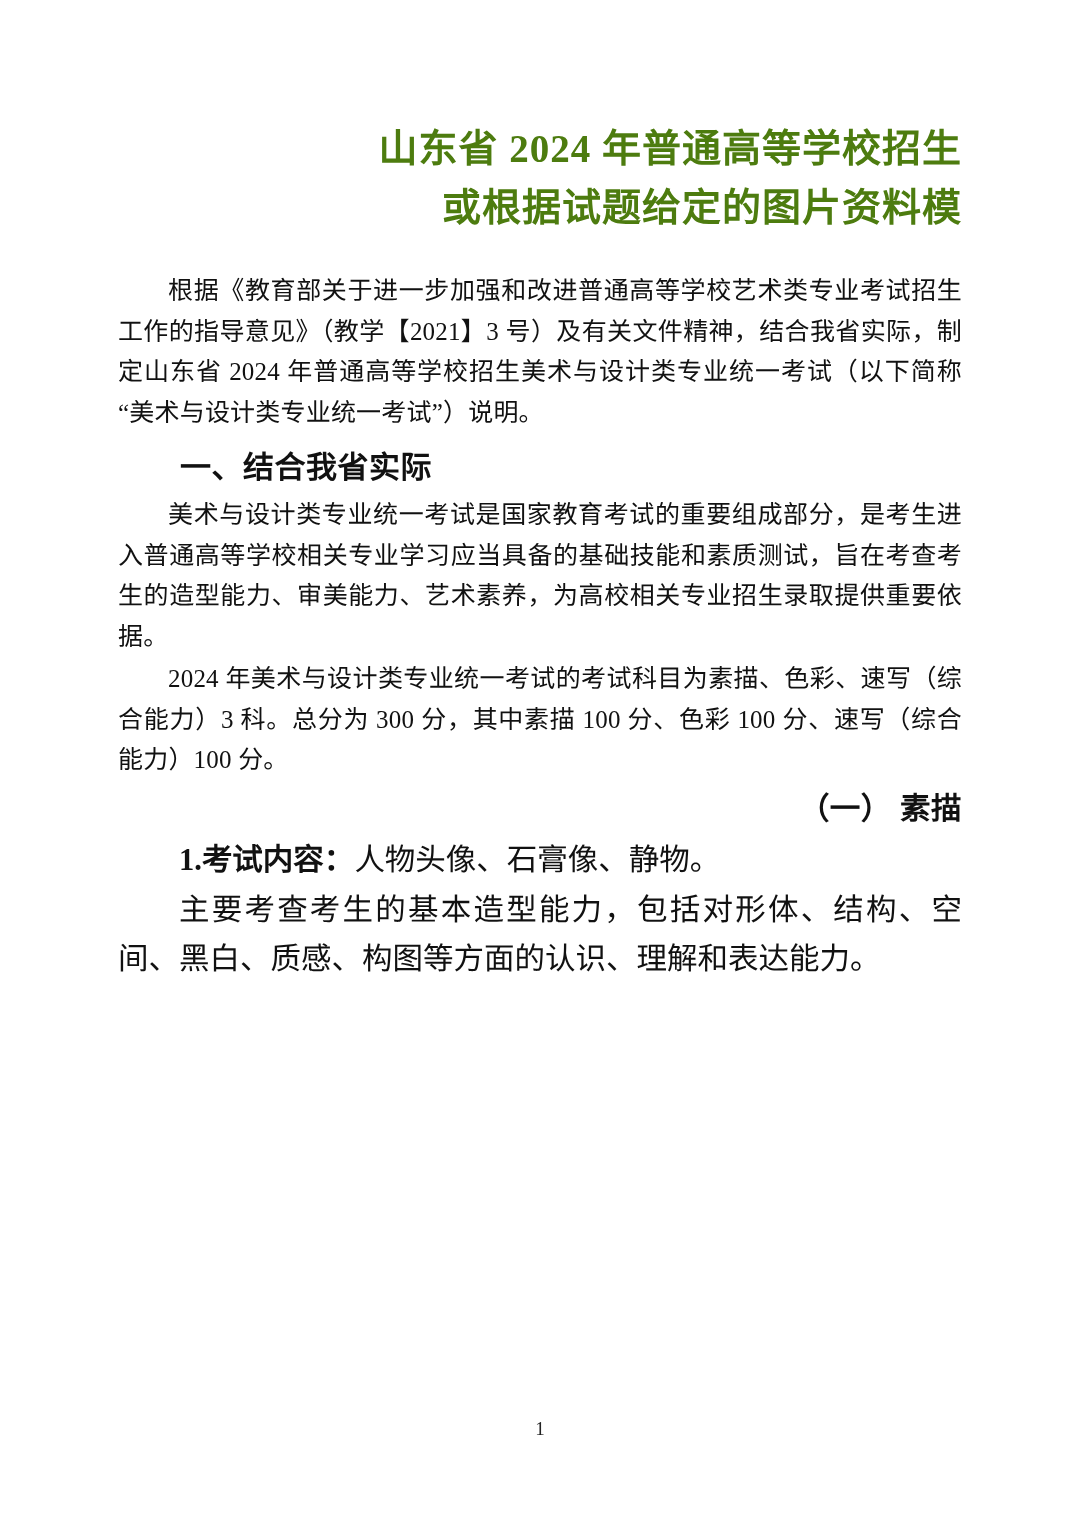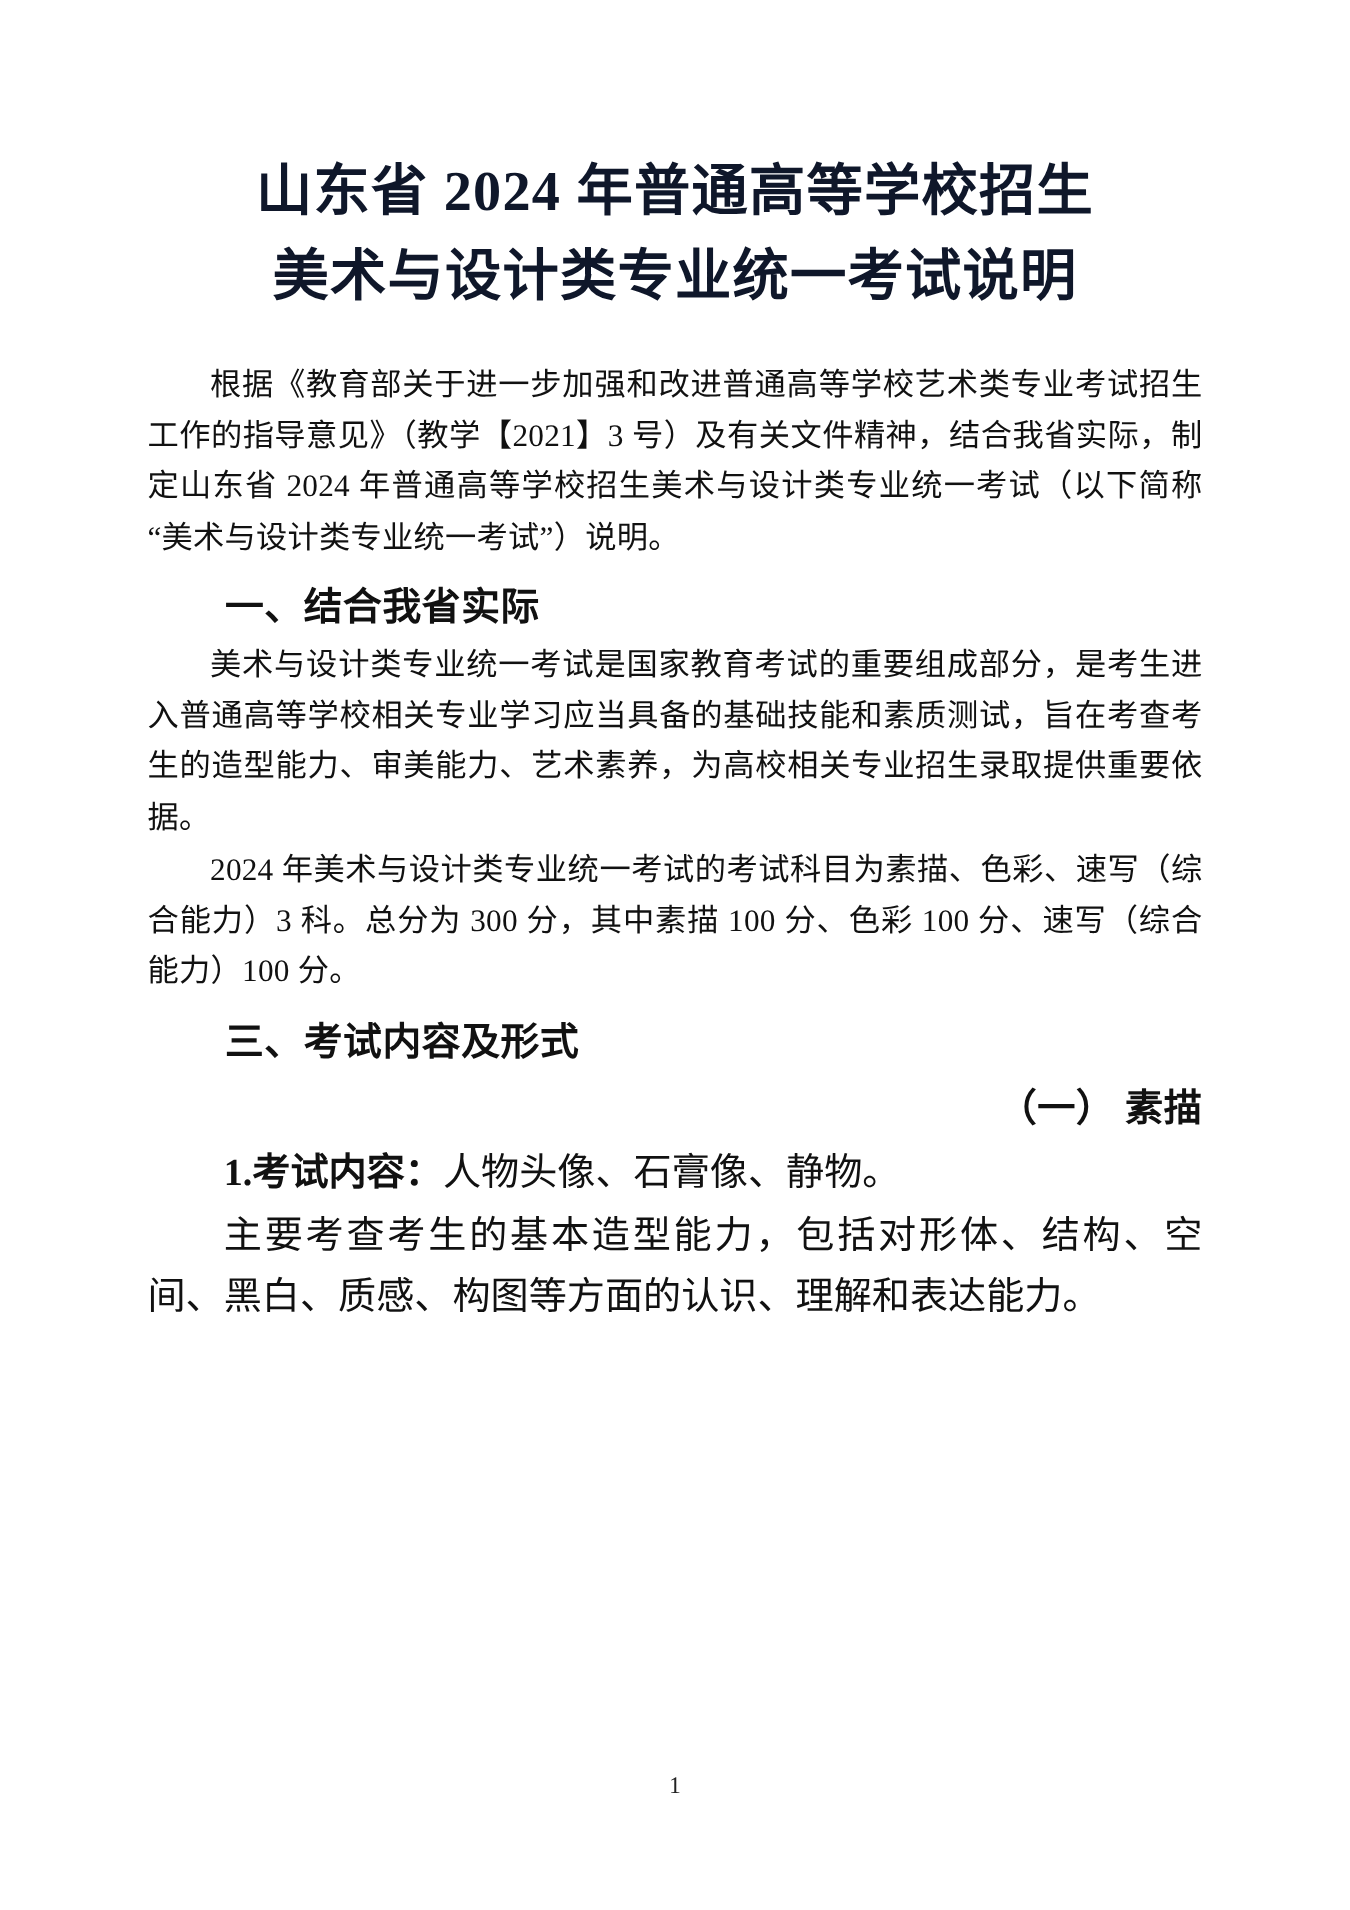--- a/index.html
+++ b/index.html
@@ -16,27 +16,27 @@
     overflow: hidden;
   }
   .page {
     width: 1080px;
     height: 1528px;
     box-sizing: border-box;
     padding: 120px 118px 40px 118px;
     position: relative;
   }
   .doc-title {
-    text-align: center;
+    text-align: right;
     font-family: "Liberation Serif", "DejaVu Serif", serif;
     font-weight: bold;
-    font-size: 45px;
+    font-size: 39px;
     line-height: 1.5;
     letter-spacing: 1px;
-    color: #0f172a;
+    color: #4d7c0f;
     margin: 0 0 34px 0;
   }
   .doc-title .line {
     display: block;
     white-space: nowrap;
   }
   .body-p {
     font-size: 25px;
     line-height: 1.62;
     text-align: justify;
@@ -85,31 +85,30 @@
     font-family: "Liberation Serif", "DejaVu Serif", serif;
   }
 </style>
 </head>
 <body>
 
 <div class="page">
 
   <h1 class="doc-title">
     <span class="line">山东省 2024 年普通高等学校招生</span>
-    <span class="line">美术与设计类专业统一考试说明</span>
+    <span class="line">或根据试题给定的图片资料模</span>
   </h1>
 
   <p class="body-p">根据《教育部关于进一步加强和改进普通高等学校艺术类专业考试招生工作的指导意见》（教学【2021】3 号）及有关文件精神，结合我省实际，制定山东省 2024 年普通高等学校招生美术与设计类专业统一考试（以下简称“美术与设计类专业统一考试”）说明。</p>
 
   <h2 class="section-head">一、结合我省实际</h2>
   <p class="body-p">美术与设计类专业统一考试是国家教育考试的重要组成部分，是考生进入普通高等学校相关专业学习应当具备的基础技能和素质测试，旨在考查考生的造型能力、审美能力、艺术素养，为高校相关专业招生录取提供重要依据。</p>
 
   <p class="body-p">2024 年美术与设计类专业统一考试的考试科目为素描、色彩、速写（综合能力）3 科。总分为 300 分，其中素描 100 分、色彩 100 分、速写（综合能力）100 分。</p>
 
-  <h2 class="section-head">三、考试内容及形式</h2>
   <h3 class="sub-head">（一） 素描</h3>
 
   <p class="item-p">
     <span class="lbl">1.考试内容：</span><span>人物头像、石膏像、静物。</span>
   </p>
 
   <p class="item-p">
     <span>主要考查考生的基本造型能力，包括对形体、结构、空间、黑白、质感、构图等方面的认识、理解和表达能力。</span>
   </p>
 

